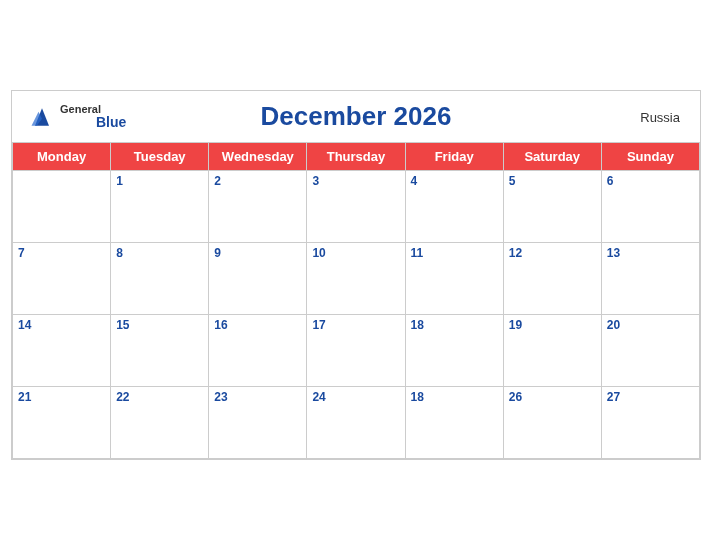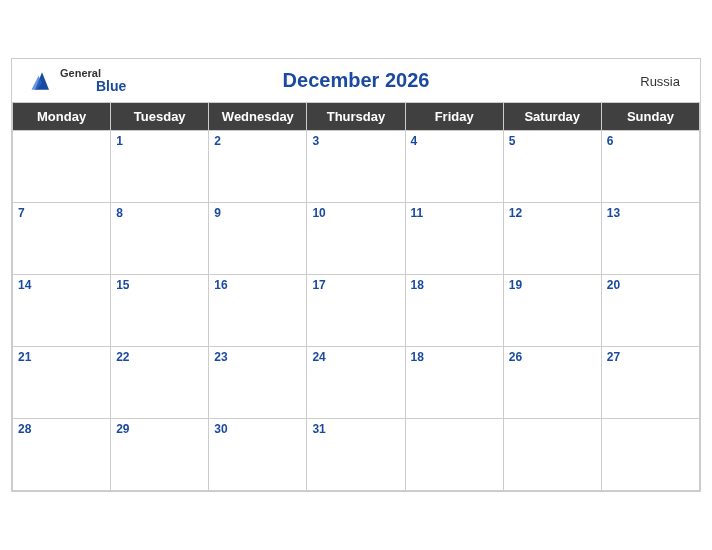--- a/index.html
+++ b/index.html
@@ -44,39 +44,39 @@
       color: #1a4a9f;
       font-weight: bold;
       line-height: 1.1;
       margin-left: 36px;
     }
     .logo-icon {
       width: 28px;
       height: 28px;
     }
     .calendar-title {
-      font-size: 20px;
+      font-size: 26px;
       font-weight: bold;
       color: #1a4a9f;
       text-align: center;
     }
     .country-label {
       position: absolute;
       right: 20px;
       top: 50%;
       transform: translateY(-50%);
       font-size: 13px;
       color: #333;
     }
     .calendar-grid {
       width: 100%;
       border-collapse: collapse;
     }
     .calendar-grid th {
-      background-color: #404040;
+      background-color: #ef4444;
       color: #fff;
       text-align: center;
       padding: 6px 4px;
       font-size: 13px;
       font-weight: bold;
       border: 1px solid #ccc;
     }
     .calendar-grid td {
       border: 1px solid #ccc;
       vertical-align: top;
@@ -215,32 +215,15 @@
           <td>
             <span class="day-number blue">18</span>
           </td>
           <td>
             <span class="day-number blue">26</span>
           </td>
           <td>
             <span class="day-number blue">27</span>
           </td>
         </tr>
-        <tr>
-          <td>
-            <span class="day-number blue">28</span>
-          </td>
-          <td>
-            <span class="day-number blue">29</span>
-          </td>
-          <td>
-            <span class="day-number blue">30</span>
-          </td>
-          <td>
-            <span class="day-number blue">31</span>
-          </td>
-          <td class="empty-cell"></td>
-          <td class="empty-cell"></td>
-          <td class="empty-cell"></td>
-        </tr>
       </tbody>
   </table>
 </div>
 
 </body></html>

